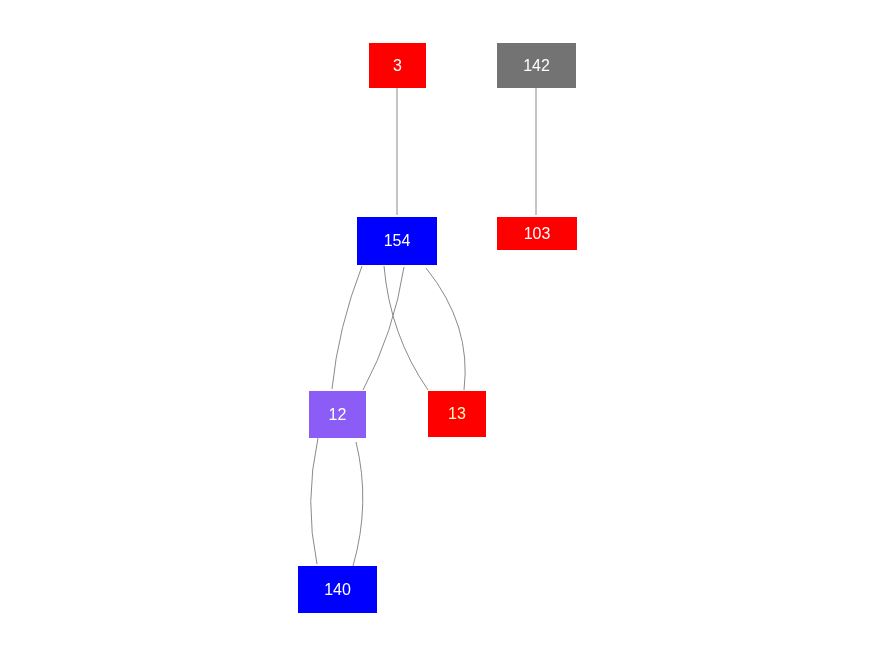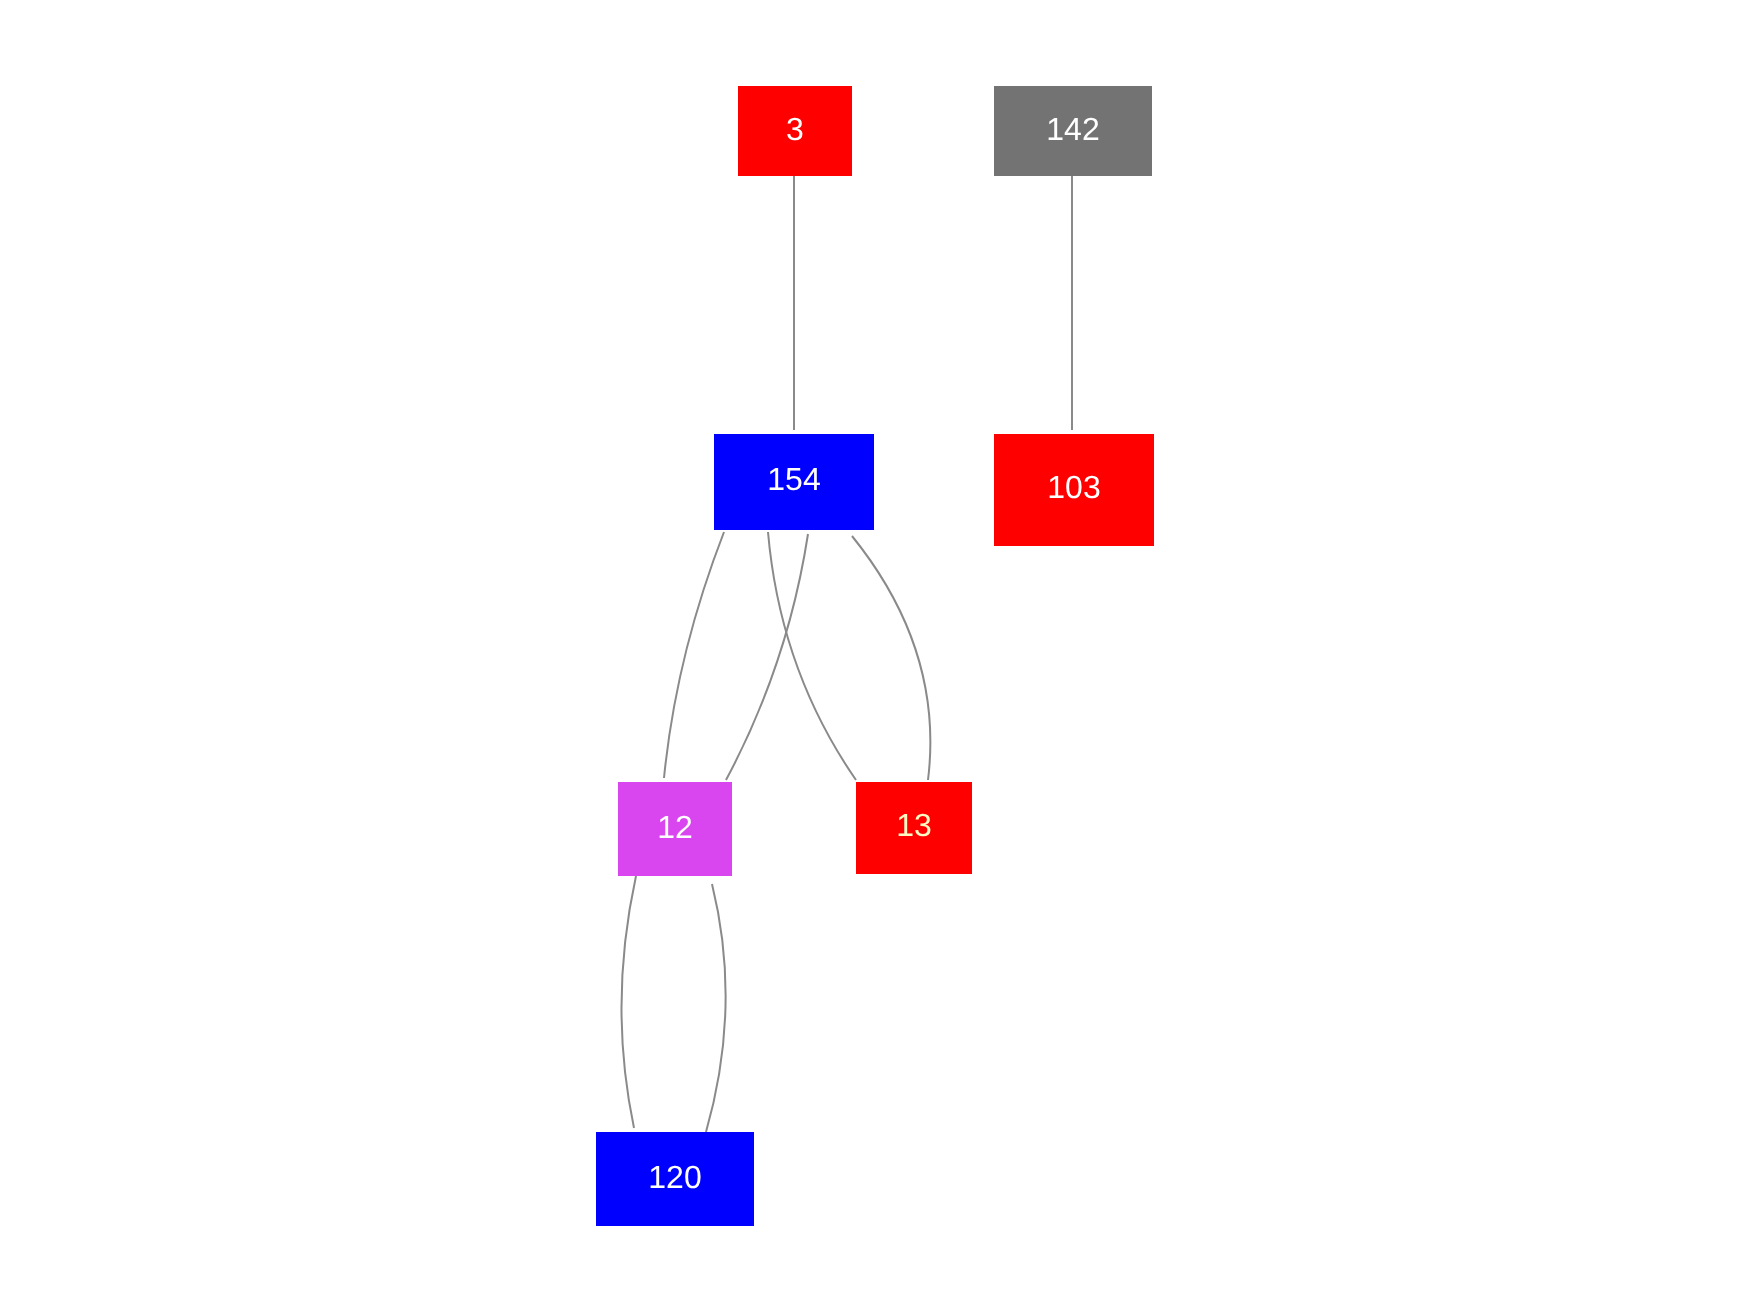--- a/index.html
+++ b/index.html
@@ -59,26 +59,26 @@
   <div id="node-layer">
       <div class="node" style="left: 369px; top: 43px; width: 57px; height: 45px; background: rgb(255, 0, 0); color: rgb(255, 255, 255);">
         <span>3</span>
       </div>
       <div class="node" style="left: 497px; top: 43px; width: 79px; height: 45px; background: #737373; color: rgb(255, 255, 255);">
         <span>142</span>
       </div>
       <div class="node" style="left: 357px; top: 217px; width: 80px; height: 48px; background: rgb(0, 0, 255); color: rgb(255, 255, 255);">
         <span>154</span>
       </div>
-      <div class="node" style="left: 497px; top: 217px; width: 80px; height: 56px; background: rgb(255, 0, 0); color: rgb(255, 255, 255);">
+      <div class="node" style="left: 497px; top: 217px; width: 80px; height: 33px; background: rgb(255, 0, 0); color: rgb(255, 255, 255);">
         <span>103</span>
       </div>
-      <div class="node" style="left: 309px; top: 391px; width: 57px; height: 47px; background: #d946ef; color: rgb(255, 255, 255);">
+      <div class="node" style="left: 309px; top: 391px; width: 57px; height: 47px; background: #8b5cf6; color: rgb(255, 255, 255);">
         <span>12</span>
       </div>
       <div class="node" style="left: 428px; top: 391px; width: 58px; height: 46px; background: rgb(255, 0, 0); color: #fef9c3;">
         <span>13</span>
       </div>
       <div class="node" style="left: 298px; top: 566px; width: 79px; height: 47px; background: rgb(0, 0, 255); color: rgb(255, 255, 255);">
-        <span>120</span>
+        <span>140</span>
       </div>
     </div>
 </div>
 
 </body></html>

